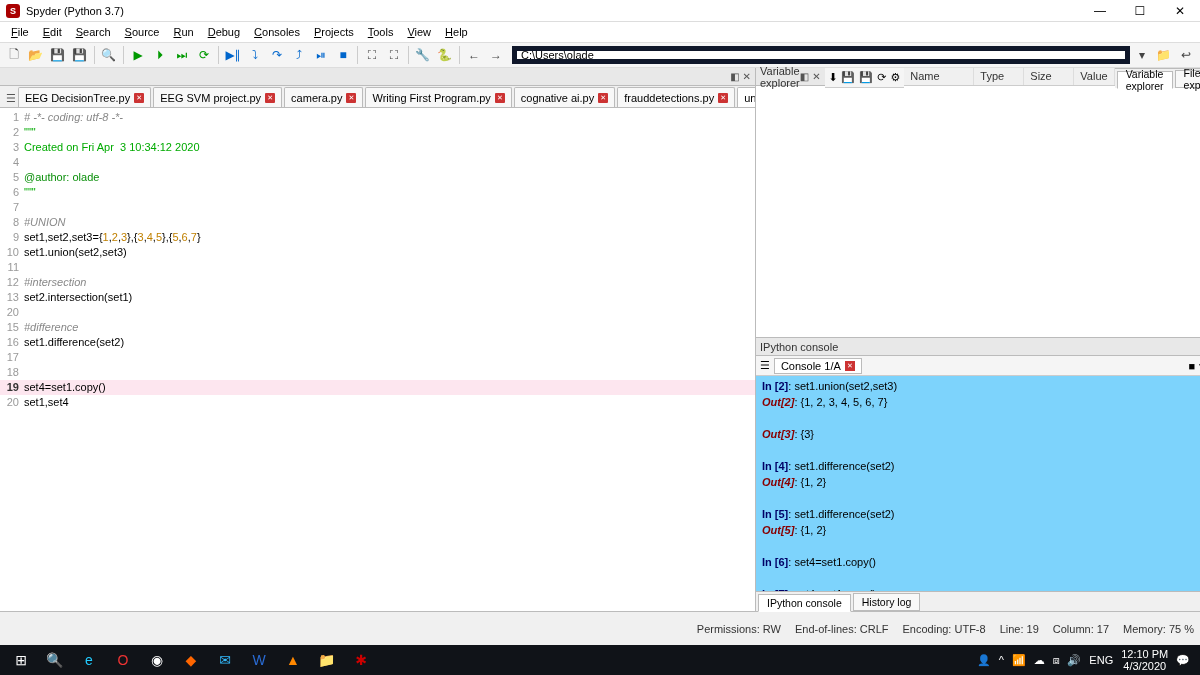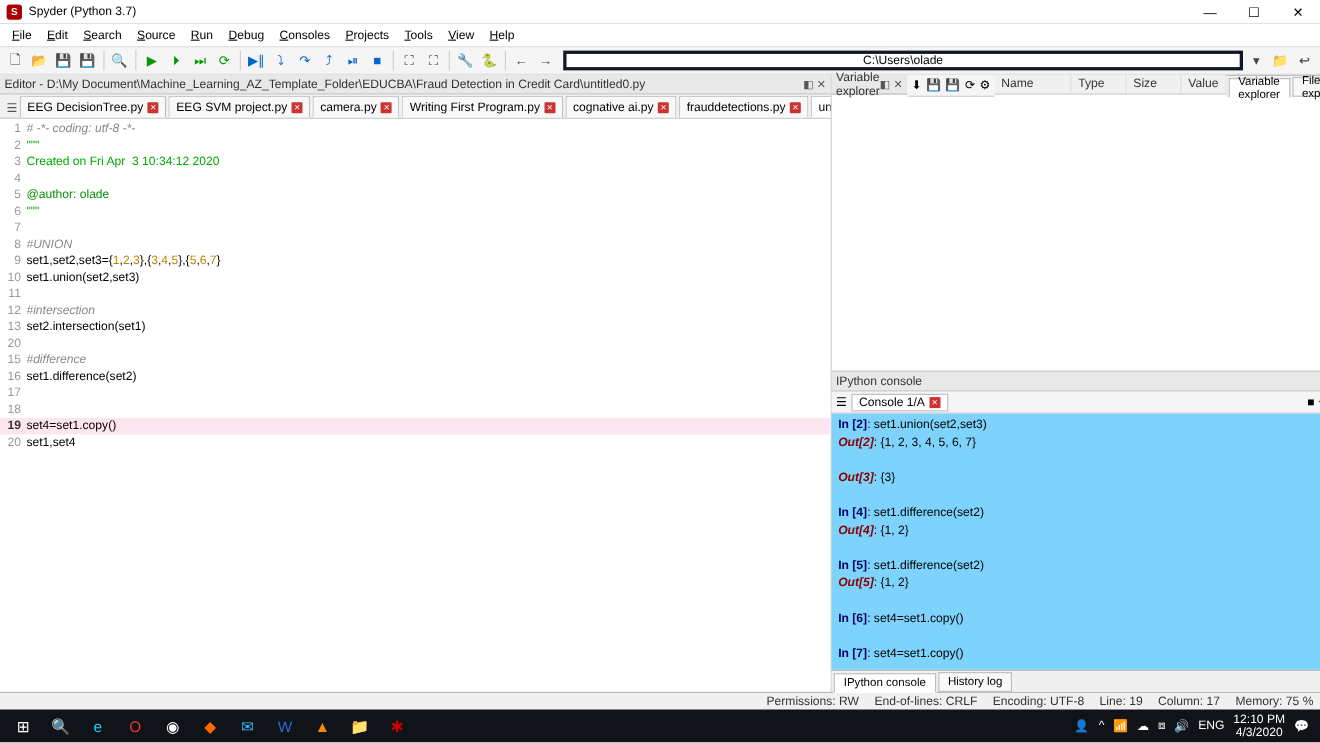--- a/index.html
+++ b/index.html
@@ -7,21 +7,21 @@
 .titlebar { height:22px; background:#fff; display:flex; align-items:center; padding-left:6px; border-bottom:1px solid #ddd; }
 .titlebar .logo { width:14px; height:14px; background:#a00; border-radius:3px; margin-right:6px; display:flex; align-items:center; justify-content:center; color:#fff; font-weight:bold; font-size:9px; }
 .titlebar .wincontrols { margin-left:auto; display:flex; }
 .titlebar .wincontrols div { width:40px; height:22px; display:flex; align-items:center; justify-content:center; font-size:12px; }
 .menubar { height:20px; display:flex; align-items:center; padding-left:4px; background:#fff; }
 .menubar span { padding:2px 7px; cursor:default; }
 .menubar span u { text-decoration:underline; }
 .toolbar { height:26px; display:flex; align-items:center; padding:0 4px; background:#f5f5f5; border-top:1px solid #ddd; border-bottom:1px solid #ddd; gap:2px; }
 .tbtn { width:20px; height:20px; display:flex; align-items:center; justify-content:center; font-size:12px; color:#444; border:0; background:transparent; }
 .tsep { width:1px; height:18px; background:#ccc; margin:0 2px; }
-.pathbox { flex:1; height:18px; border:3px solid #0f172a; background:#fff; padding:0 4px; font-size:11px; display:flex; align-items:center; margin-left:4px;justify-content:center; }
+.pathbox { flex:1; height:18px; border:5px solid #0f172a; background:#fff; padding:0 4px; font-size:11px; display:flex; align-items:center; margin-left:4px; }
 .workarea { flex:1; display:flex; min-height:0; }
 .leftpane { width:756px; display:flex; flex-direction:column; border-right:1px solid #bbb; }
 .panehdr { height:18px; background:#e8e8e8; border-bottom:1px solid #bbb; display:flex; align-items:center; padding:0 4px; font-size:10.5px; color:#333; }
 .panehdr .hicons { margin-left:auto; display:flex; gap:3px; }
 .panehdr .hicons span { font-size:10px; color:#555; cursor:default; }
 .filetabs { height:22px; display:flex; align-items:flex-end; background:#f0f0f0; border-bottom:1px solid #bbb; padding-left:4px; overflow:hidden; }
 .filetabs .tbtn2 { width:18px; height:18px; margin:0 2px; font-size:11px; color:#555; display:flex; align-items:center; justify-content:center; }
 .ftab { height:20px; padding:0 6px; display:flex; align-items:center; gap:4px; background:#f8f8f8; border:1px solid #bbb; border-bottom:none; margin-right:2px; font-size:10.5px; border-radius:2px 2px 0 0; white-space:nowrap; }
 .ftab.active { background:#fff; }
 .ftab .x { width:10px; height:10px; background:#c33; color:#fff; font-size:7px; display:flex; align-items:center; justify-content:center; border-radius:1px; }
@@ -44,21 +44,21 @@
 .btabs { height:20px; display:flex; align-items:flex-end; background:#f0f0f0; border-top:1px solid #bbb; padding-left:2px; }
 .btab { height:18px; padding:0 8px; border:1px solid #bbb; background:#f8f8f8; font-size:10.5px; display:flex; align-items:center; margin-right:2px; }
 .btab.active { background:#fff; border-bottom:1px solid #fff; position:relative; top:1px; }
 .ipy { flex:1; display:flex; flex-direction:column; min-height:0; }
 .ipy .contabs { height:20px; display:flex; align-items:center; background:#f5f5f5; border-bottom:1px solid #ccc; padding:0 4px; gap:4px; }
 .ipy .contab { padding:1px 6px; border:1px solid #bbb; background:#fff; font-size:10.5px; display:flex; align-items:center; gap:4px; }
 .ipy .contab .x { width:10px; height:10px; background:#c33; color:#fff; font-size:7px; display:flex; align-items:center; justify-content:center; }
 .ipy .conbody { flex:1; background:#7dd3fc; overflow:auto; font-family:Consolas,monospace; font-size:12px; line-height:16px; padding:2px 6px; }
 .ipy .conbody .pin { color:#006; font-weight:bold; }
 .ipy .conbody .pout { color:#800; font-weight:bold;font-style:italic; }
-.statusbar { height:16px; background:#f0f0f0; border-top:1px solid #bbb; display:flex; align-items:center; padding:0 6px; font-size:10.5px; color:#333; gap:14px; justify-content:flex-end; }
+.statusbar { height:34px; background:#f0f0f0; border-top:1px solid #bbb; display:flex; align-items:center; padding:0 6px; font-size:10.5px; color:#333; gap:14px; justify-content:flex-end; }
 .task { height:30px; background:#101318; display:flex; align-items:center; color:#fff; padding:0 4px; }
 .task .ticn { width:34px; height:30px; display:flex; align-items:center; justify-content:center; font-size:14px; }
 .task .tright { margin-left:auto; display:flex; align-items:center; gap:8px; padding-right:6px; font-size:10px; }
 .task .clock { text-align:center; line-height:12px; }
 </style>
 </head>
 <body>
 
 <div class="titlebar">
   <div class="logo">S</div>
@@ -117,21 +117,20 @@
     </div>
   <div class="tbtn">▾</div>
   <div class="tbtn">📁</div>
   <div class="tbtn">↩</div>
 </div>
 
 <div class="workarea">
 
   <div class="leftpane">
     <div class="panehdr">
-      <span>Editor - D:\My Document\Machine_Learning_AZ_Template_Folder\EDUCBA\Fraud Detection in Credit Card\untitled0.py</span>
       <div class="hicons">
         <span>◧</span>
         <span>✕</span>
       </div>
     </div>
     <div class="filetabs" id="filetabs">
       <div class="tbtn2">☰</div>
     <div class="ftab">
           <span>EEG DecisionTree.py</span>
           <span class="x">✕</span>

